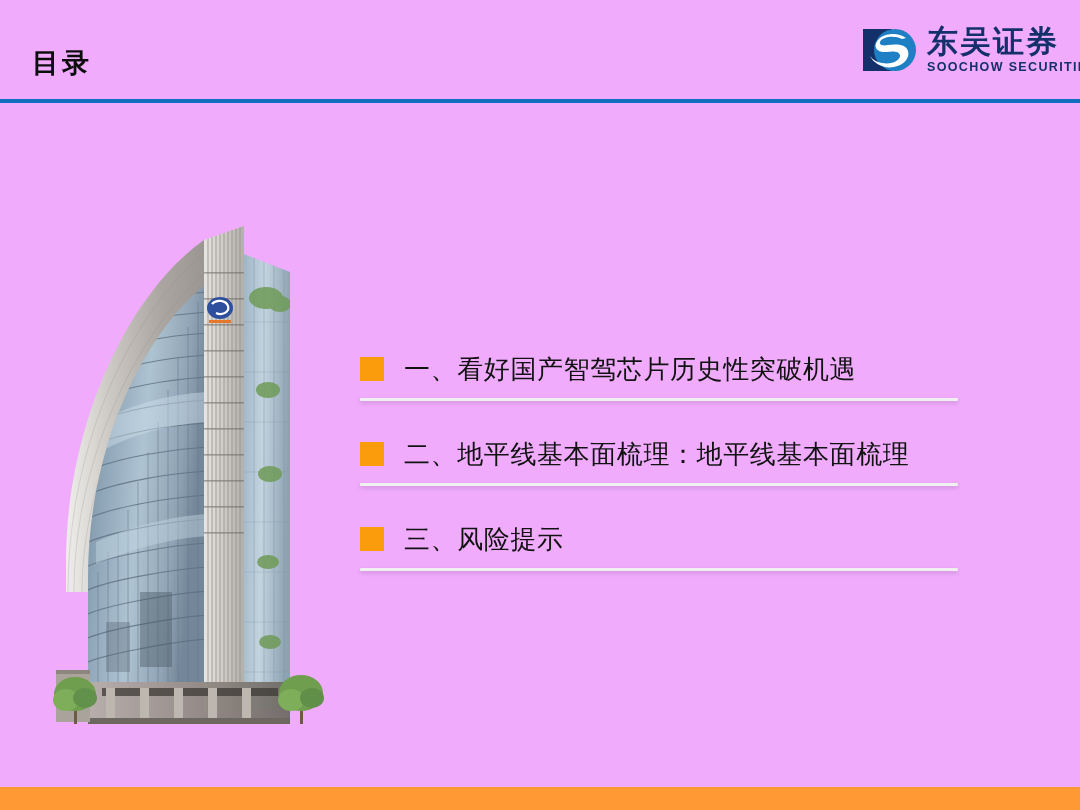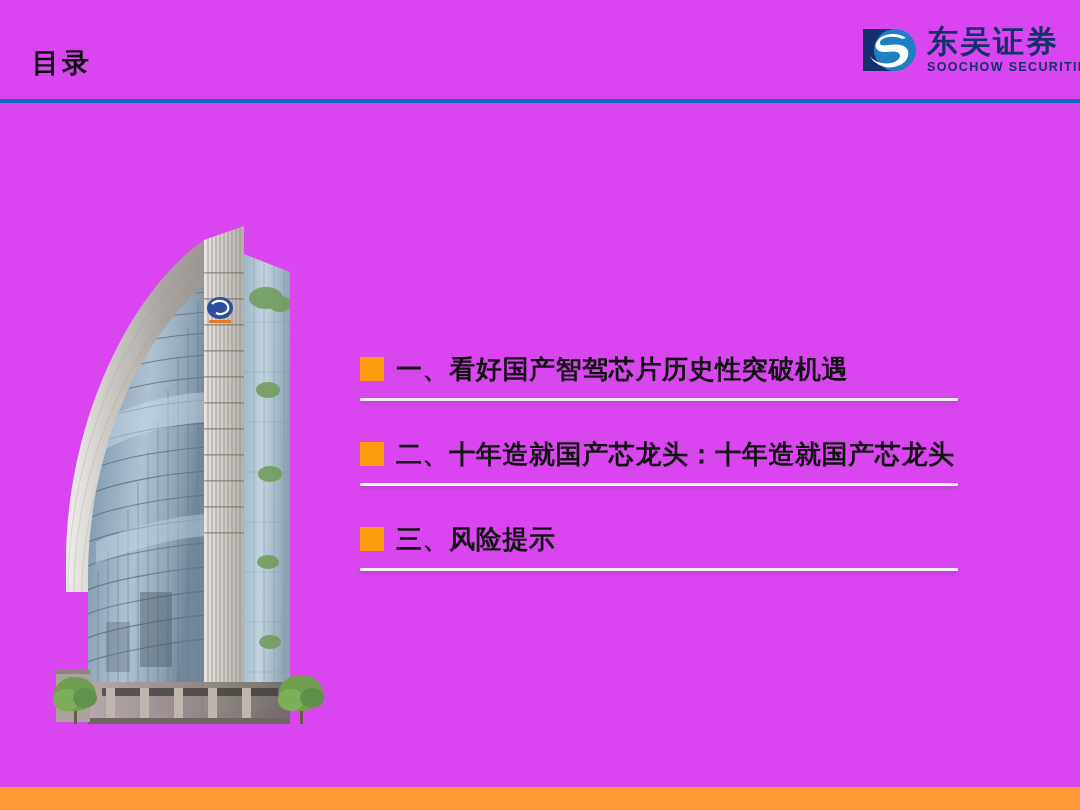--- a/index.html
+++ b/index.html
@@ -7,21 +7,21 @@
     padding: 0;
     background: #ffffff;
   }
   body {
     font-family: "Liberation Sans", "DejaVu Sans", sans-serif;
   }
   #slide {
     position: relative;
     width: 1080px;
     height: 810px;
-    background: #d946ef;
+    background: #f0abfc;
     overflow: hidden;
   }
 
   
   .slide-title {
     position: absolute;
     left: 32px;
     top: 50px;
     font-size: 27px;
     font-weight: bold;
@@ -105,23 +105,23 @@
     align-items: center;
     height: 58px;
   }
   .bullet {
     width: 24px;
     height: 24px;
     flex: 0 0 auto;
     background: #fb9c0c;
   }
   .agenda-label {
-    margin-left: 12px;
+    margin-left: 20px;
     font-size: 26px;
-    font-weight: bold;
+    font-weight: normal;
     color: #121212;
     letter-spacing: 0.6px;
     white-space: nowrap;
     line-height: 1;
   }
   .agenda-divider {
     position: relative;
     width: 598px;
     height: 3px;
     background: #f0f0f0;
@@ -360,21 +360,21 @@
       <div class="agenda-item">
         <span class="bullet"></span>
         <span class="agenda-label">一、看好国产智驾芯片历史性突破机遇</span>
       </div>
       <div class="agenda-divider"></div>
     </div>
 
     <div class="agenda-row">
       <div class="agenda-item">
         <span class="bullet"></span>
-        <span class="agenda-label">二、十年造就国产芯龙头：十年造就国产芯龙头</span>
+        <span class="agenda-label">二、地平线基本面梳理：地平线基本面梳理</span>
       </div>
       <div class="agenda-divider"></div>
     </div>
 
     <div class="agenda-row">
       <div class="agenda-item">
         <span class="bullet"></span>
         <span class="agenda-label">三、风险提示</span>
       </div>
       <div class="agenda-divider"></div>

